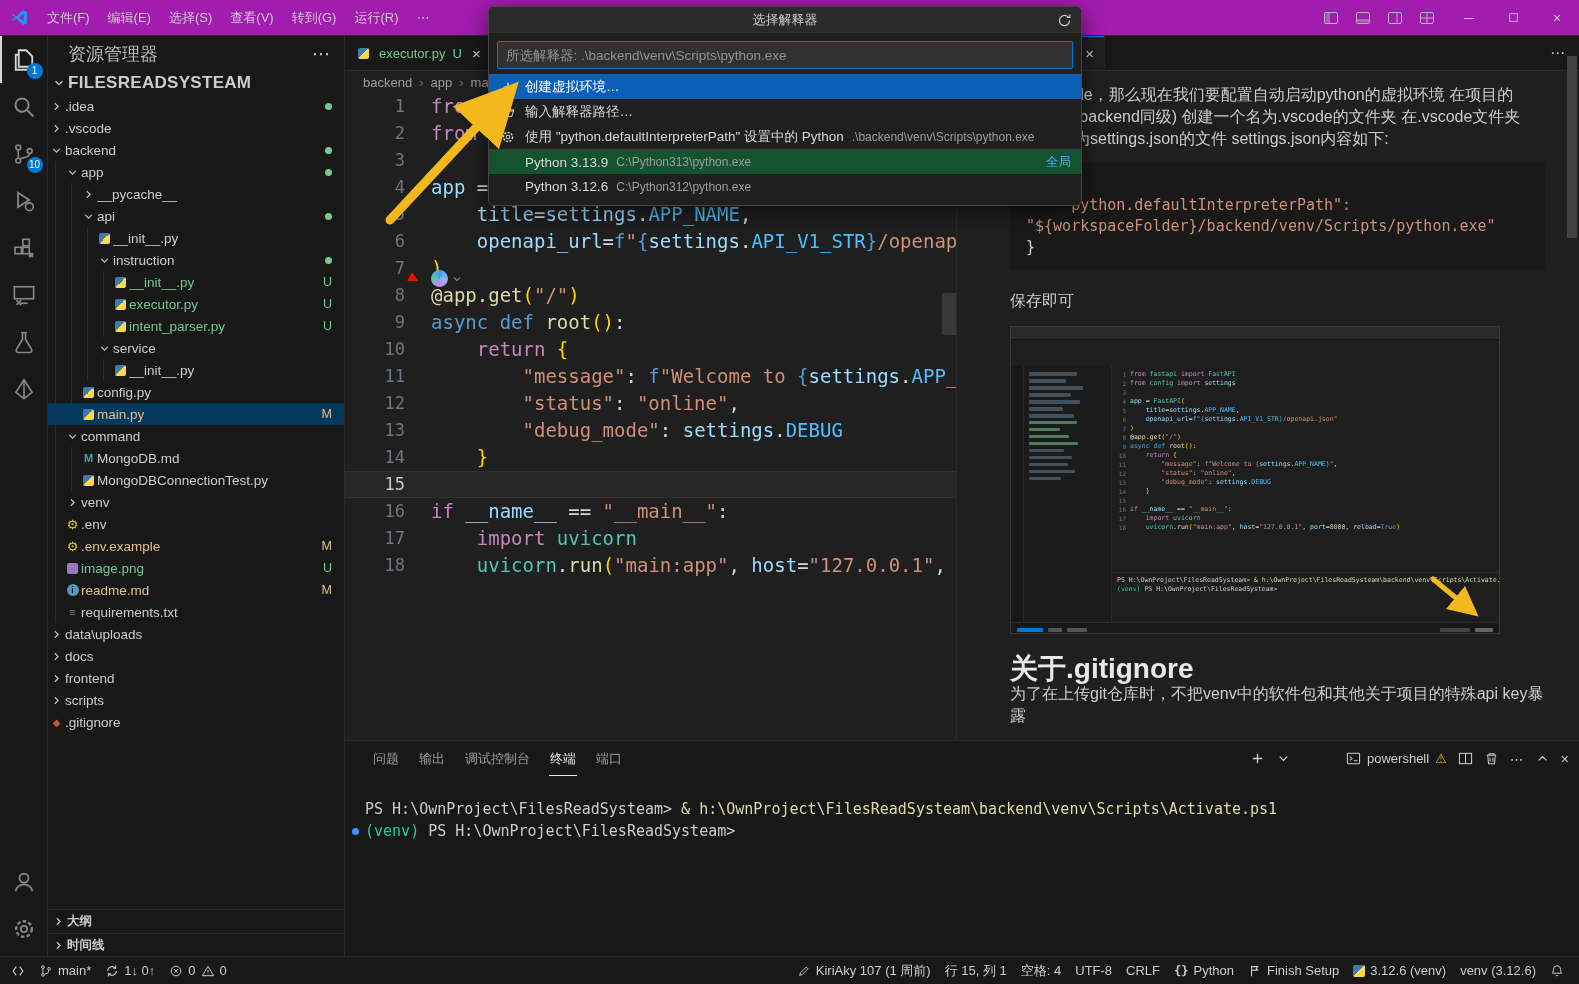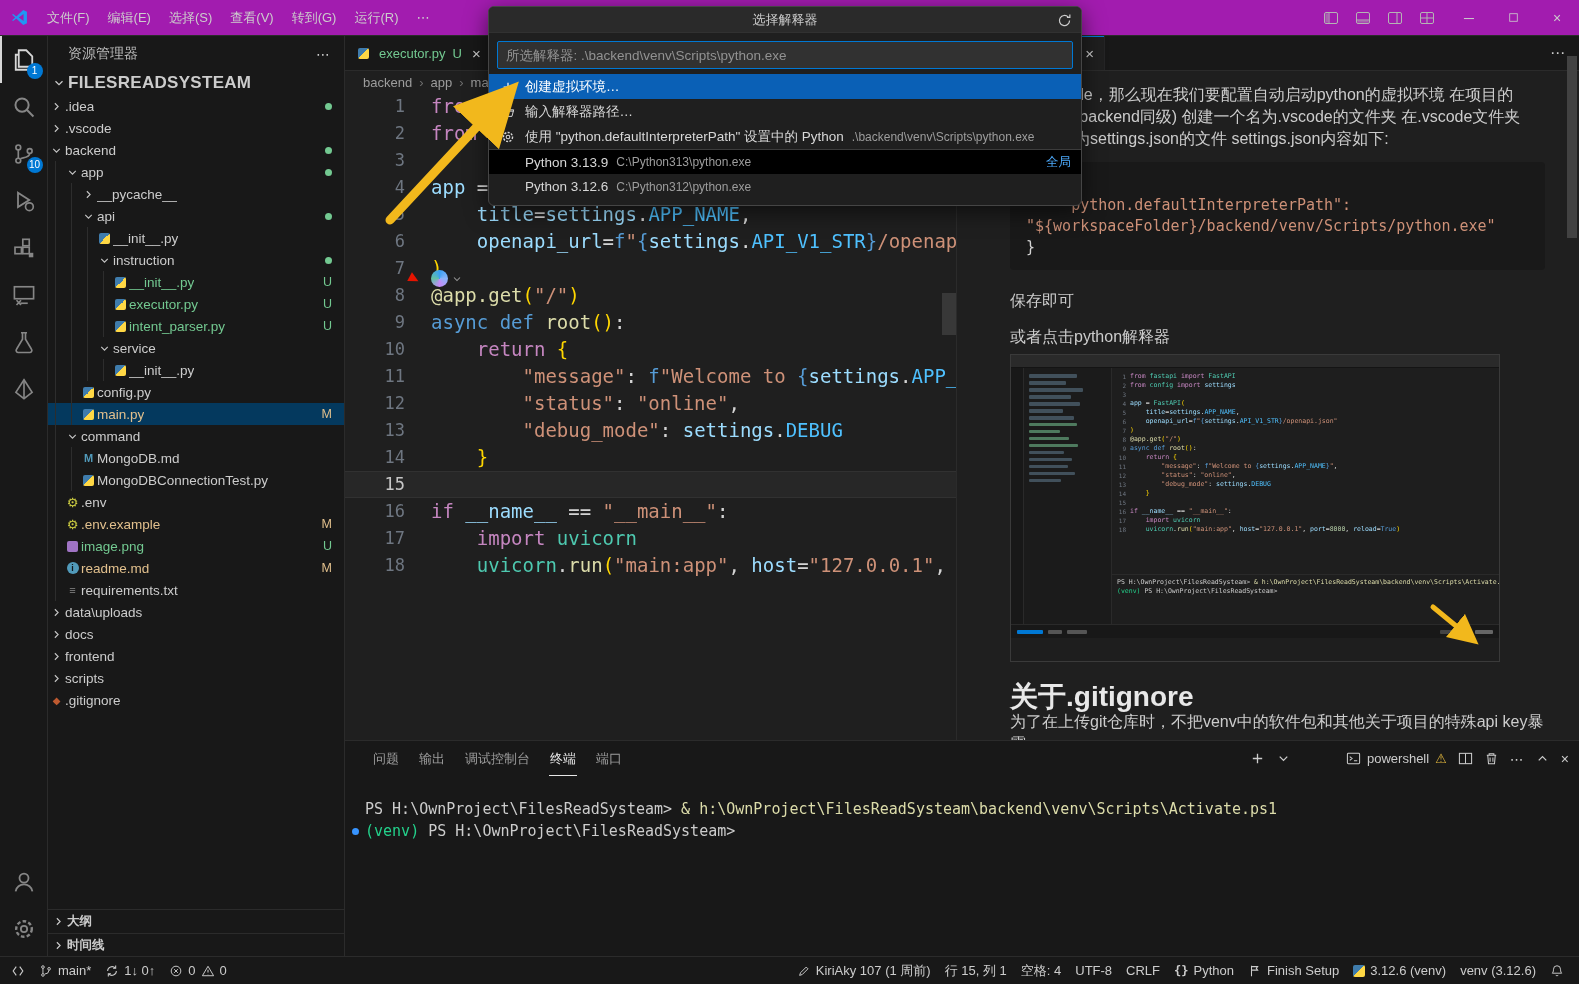--- a/index.html
+++ b/index.html
@@ -23,21 +23,21 @@
   .main { flex:1; display:flex; min-height:0; }
   .activitybar { width:48px; background:#181818; border-right:1px solid #2b2b2b; display:flex; flex-direction:column; align-items:center; }
   .ab-item { width:48px; height:47px; display:flex; align-items:center; justify-content:center; color:#868686; position:relative; }
   .ab-item.active { color:#d7d7d7; box-shadow: inset 2px 0 0 #d7d7d7; }
   .ab-item svg { width:24px; height:24px; }
   .ab-badge { position:absolute; right:5px; bottom:4px; background:#0078d4; color:#fff; border-radius:9px; font-size:10px; min-width:16px; height:16px; line-height:16px; text-align:center; padding:0 2px; }
   #ab-bottom { margin-top:auto; margin-bottom:4px; }
 
   
   .sidebar { width:297px; background:#181818; border-right:1px solid #2b2b2b; display:flex; flex-direction:column; }
-  .sb-header { flex:0 0 35px; display:flex; align-items:center; padding:0 14px 0 20px; font-size:14px; color:#bbbbbb; }
+  .sb-header { flex:0 0 35px; display:flex; align-items:center; padding:0 14px 0 20px; font-size:18px; color:#bbbbbb; }
   .sb-header .dots { margin-left:auto; color:#cccccc; }
   .sb-sect { flex:0 0 24px; display:flex; align-items:center; font-weight:700; font-size:17px; letter-spacing:.3px; color:#cccccc; padding-left:4px; gap:2px; }
   .sb-sect svg { width:14px; height:14px; }
   #tree { flex:1; overflow:hidden; font-size:13.5px; }
   .trow { height:22px; display:flex; align-items:center; padding-right:12px; cursor:pointer; color:#cccccc; }
   .trow.selected { background:#04395e; }
   .indent { height:100%; flex:0 0 auto;
     background:repeating-linear-gradient(to right,transparent 0,transparent 7px,#2d2d2d 7px,#2d2d2d 8px,transparent 8px,transparent 16px); }
   .chev { width:17px; flex:0 0 17px; display:inline-flex; justify-content:center; color:#c5c5c5; }
   .chev svg { width:13px; height:13px; }
@@ -93,21 +93,21 @@
   .pv-line { white-space:nowrap; overflow:hidden; }
   .pv-code { background:#191919; border-radius:4px; padding:12px 16px; margin:12px 0 20px; font-family:"DejaVu Sans Mono",monospace; font-size:15px; line-height:21px; white-space:pre; overflow:hidden; }
   .c-pl{color:#d4d4d4} .c-str{color:#ce9178}
   .pv-note { margin:14px 0; }
   .pv-h2 { font-size:28px; font-weight:700; color:#e8e8e8; margin:24px 0 3px; }
   .pv-scroll { position:absolute; right:2px; top:20px; width:10px; height:182px; background:#424242; }
 
   
   .mini { width:490px; height:308px; background:#1e1e1e; border:1px solid #3a3a3a; position:relative; margin:6px 0 4px; overflow:hidden; }
   .mini-title { height:13px; background:#2a2a2a; border-bottom:1px solid #141414; }
-  .mini-body { display:flex; height:256px; }
+  .mini-body { display:flex; height:256px;margin-top:26px; }
   .mini-activity { width:13px; background:#181818; border-right:1px solid #2a2a2a; }
   .mini-side { width:88px; background:#1b1b1b; border-right:1px solid #2a2a2a; padding:6px 5px; display:flex; flex-direction:column; gap:3.4px; }
   .mini-side i { display:block; height:3.6px; border-radius:1px; background:#41505b; }
   .mini-main { flex:1; display:flex; flex-direction:column; min-width:0; }
   .mini-code { flex:1; padding:4px 4px 0 2px; font-family:"DejaVu Sans Mono",monospace; font-size:6.5px; line-height:9px; white-space:pre; overflow:hidden; }
   .mini-code .code-line { height:9px; }
   .mini-code .ln { flex:0 0 16px; padding-right:4px; font-size:6px; }
   .mini-term { height:50px; border-top:1px solid #2a2a2a; padding:3px 5px; font-family:"DejaVu Sans Mono",monospace; font-size:6.5px; line-height:9px; white-space:pre; overflow:hidden; }
   .mini-status { height:14px; background:#181818; border-top:1px solid #2a2a2a; display:flex; align-items:center; gap:5px; padding:0 6px; }
   .mini-status b { height:4px; border-radius:1px; display:inline-block; }
@@ -141,21 +141,21 @@
   .quickpick { position:absolute; left:488px; top:6px; width:594px; background:#1f1f1f; border:1px solid #454545; border-radius:6px; box-shadow:0 6px 22px rgba(0,0,0,.55); z-index:50; overflow:hidden; }
   .qp-title { height:26px; background:#2a2a2a; border-bottom:1px solid #313131; display:flex; align-items:center; justify-content:center; font-size:13px; color:#cccccc; position:relative; }
   .qp-refresh { position:absolute; right:9px; top:5px; width:16px; height:16px; color:#cccccc; }
   .qp-refresh svg { width:15px; height:15px; }
   .qp-input-wrap { padding:8px 8px 5px; }
   .qp-input { width:100%; height:28px; background:#313131; border:1px solid #0078d4; border-radius:2px; color:#cccccc; font-size:13.5px; padding:0 8px; outline:none; font-family:"Liberation Sans","DejaVu Sans",sans-serif; }
   .qp-input::placeholder { color:#929292; }
   #qp-list { padding-bottom:6px; }
   .qp-row { height:25px; display:flex; align-items:center; gap:8px; padding:0 10px; font-size:13.5px; color:#d7d7d7; white-space:nowrap; overflow:hidden; }
   .qp-row.focused { background:#0a60b6; color:#ffffff; }
-  .qp-row.hover { background:#000000;text-align:center; }
+  .qp-row.hover { background:#14532d;text-align:center; }
   .qp-row.sep { border-top:1px solid #3c3c3c; }
   .qicn { width:18px; flex:0 0 18px; display:inline-flex; align-items:center; justify-content:center; }
   .qicn svg { width:14px; height:14px; }
   .qp-detail { color:#9d9d9d; font-size:12px; }
   .qp-action { margin-left:auto; color:#4daafc; font-size:12.5px; }
 
   .big-arrow { position:absolute; left:365px; top:80px; width:170px; height:160px; z-index:60; pointer-events:none; }
   .ic { display:inline-flex; align-items:center; justify-content:center; }
 </style>
 </head>
@@ -448,20 +448,29 @@
             <span class="indent" style="width: 32px;"></span>
             <span class="fic" style="color: rgb(81, 154, 186); font-weight: bold; font-size: 11px;">M</span>
             <span class="lbl">MongoDB.md</span>
           </div>
           <div class="trow">
             <span class="indent" style="width: 32px;"></span>
             <span class="fic">
               <span class="pyic"></span>
             </span>
             <span class="lbl">MongoDBConnectionTest.py</span>
+          </div>
+          <div class="trow">
+            <span class="indent" style="width: 16px;"></span>
+            <span class="chev">
+              <svg viewBox="0 0 16 16">
+                <path d="M6 4l4 4-4 4" fill="none" stroke="currentColor" stroke-width="1.4"></path>
+              </svg>
+            </span>
+            <span class="lbl">venv</span>
           </div>
           <div class="trow">
             <span class="indent" style="width: 16px;"></span>
             <span class="fic" style="color: rgb(203, 203, 65); font-size: 13px;">⚙</span>
             <span class="lbl">.env</span>
           </div>
           <div class="trow">
             <span class="indent" style="width: 16px;"></span>
             <span class="fic" style="color: rgb(203, 203, 65); font-size: 13px;">⚙</span>
             <span class="lbl modified">.env.example</span>
@@ -624,21 +633,20 @@
             </div>
           </div>
           <div class="pv-body">
             <div id="pv-intro">
                 <div class="pv-line">建了vscode，那么现在我们要配置自动启动python的虚拟环境 在项目的</div>
                 <div class="pv-line">根目录(与backend同级) 创建一个名为.vscode的文件夹 在.vscode文件夹</div>
                 <div class="pv-line">中创建名为settings.json的文件 settings.json内容如下:</div>
               </div>
             <div class="pv-code" id="pv-code"><div class="pv-codeline"><span class="c-pl">{</span></div><div class="pv-codeline"><span class="c-str">    "python.defaultInterpreterPath":</span></div><div class="pv-codeline"><span class="c-str">"${workspaceFolder}/backend/venv/Scripts/python.exe"</span></div><div class="pv-codeline"><span class="c-pl">}</span></div></div>
             <div class="pv-note">保存即可</div>
-            <div class="pv-note" style="margin-bottom:6px">或者点击python解释器</div>
 
             <div class="mini">
               <div class="mini-title"></div>
               <div class="mini-body">
                 <div class="mini-activity"></div>
                 <div class="mini-side" id="mini-side">
                     <i style="width: 62%;"></i>
                     <i style="width: 48%;"></i>
                     <i style="width: 70%;"></i>
                     <i style="width: 54%;"></i>

